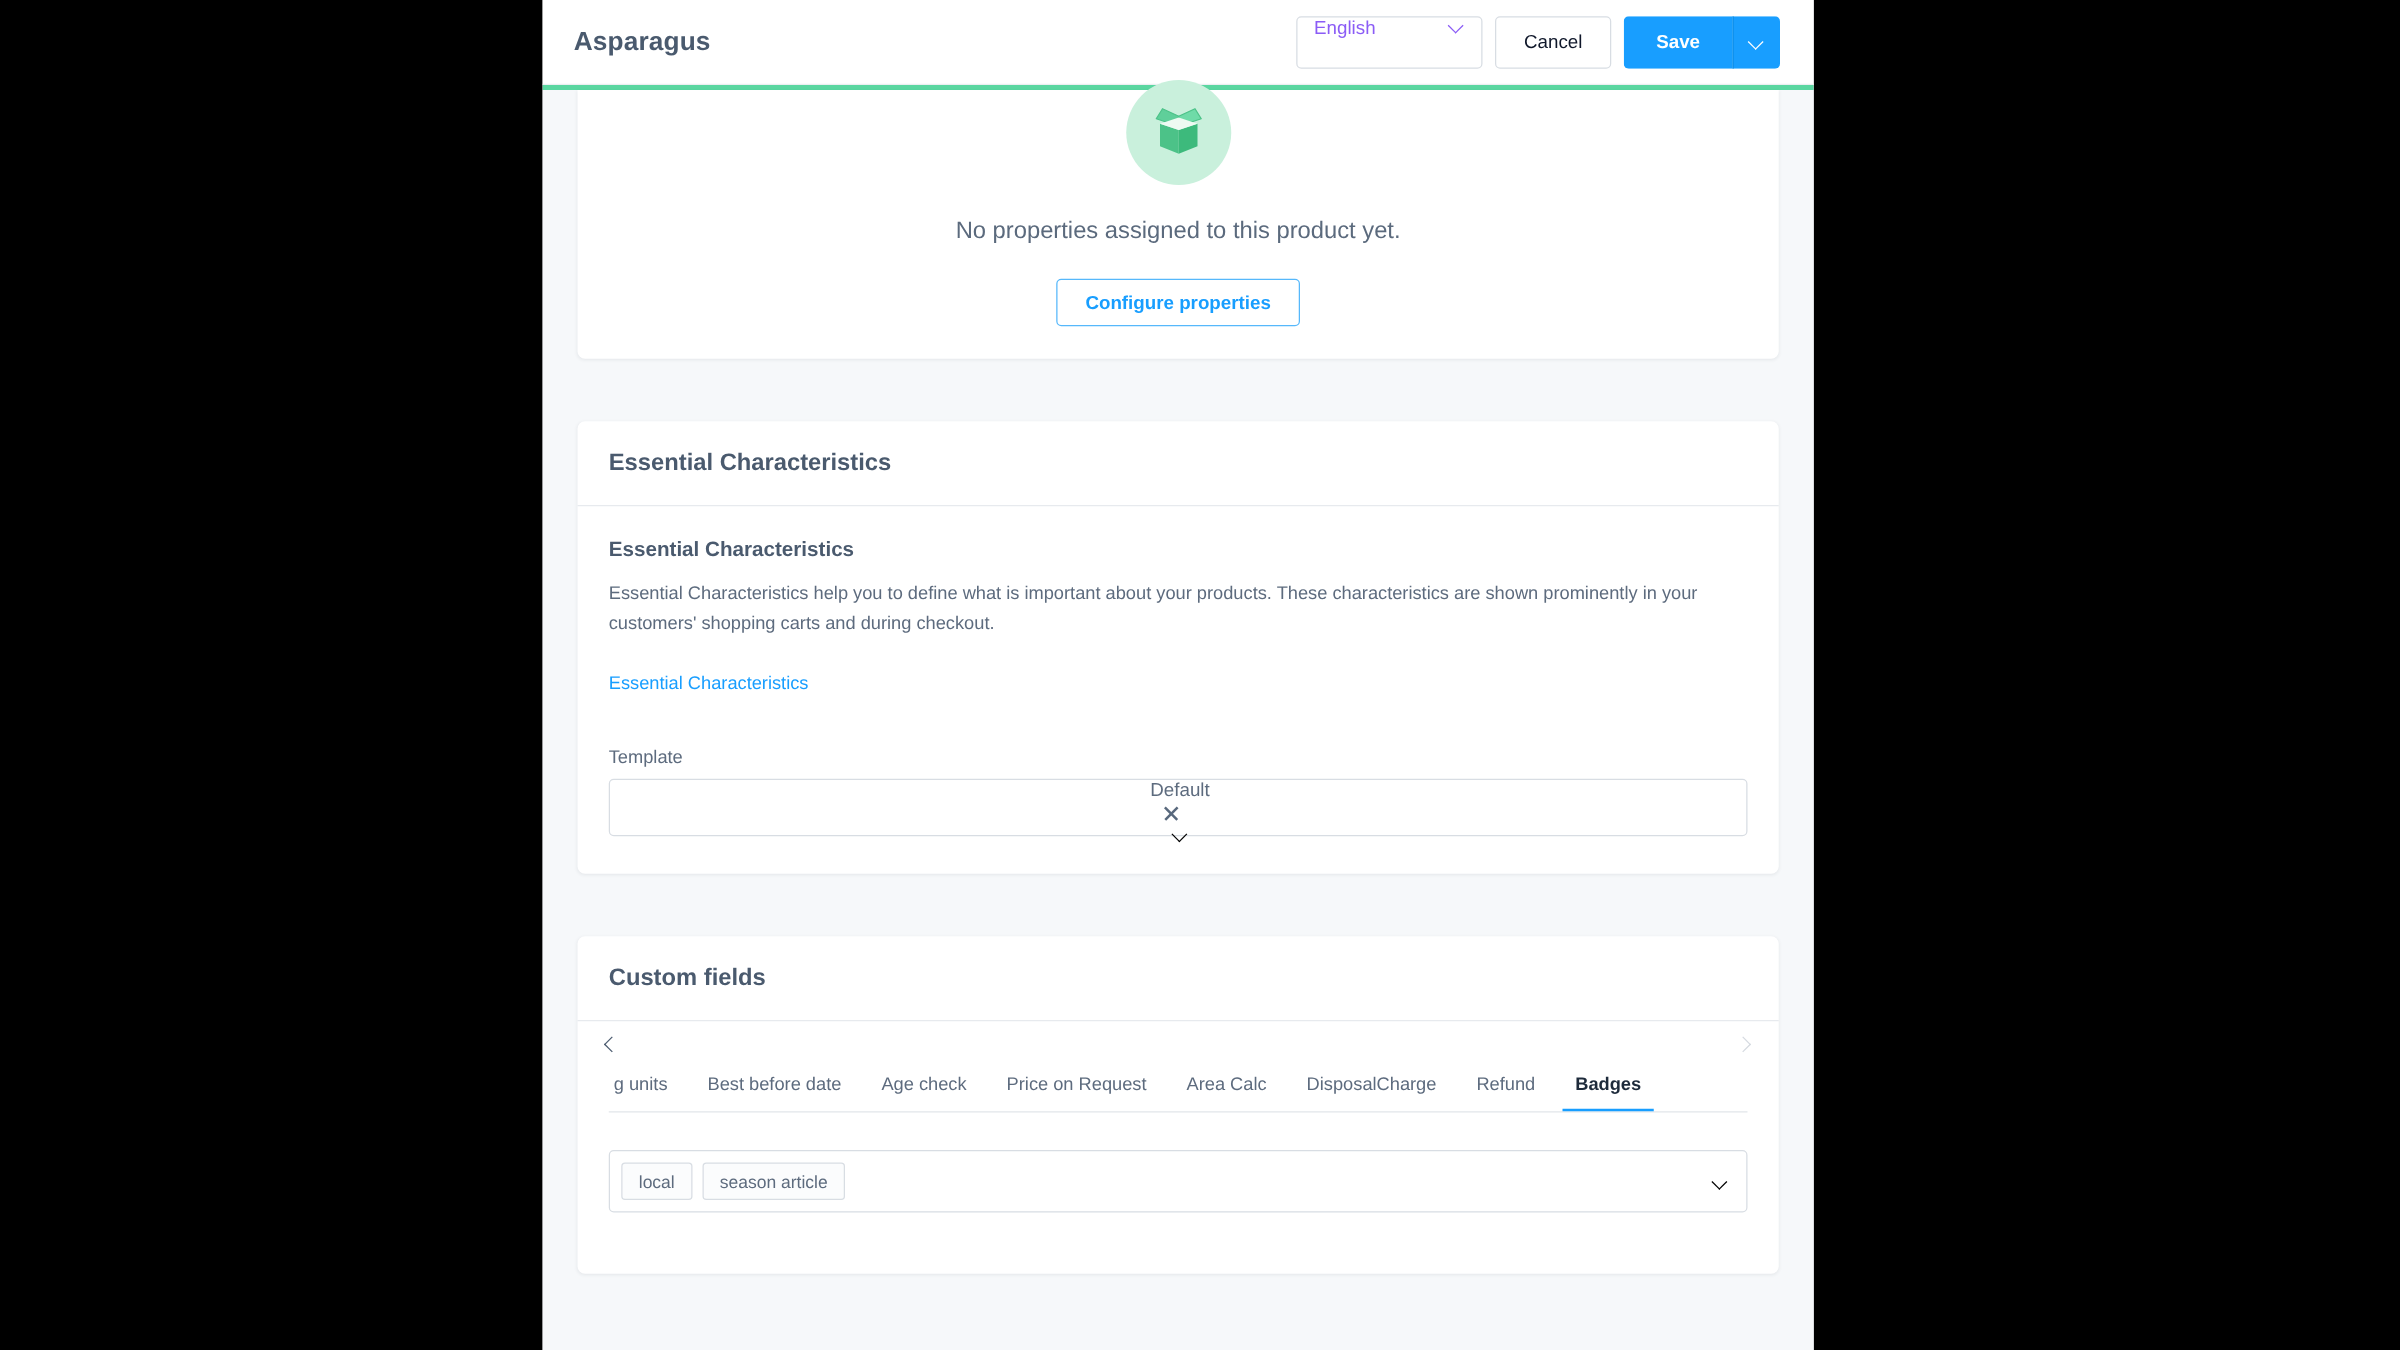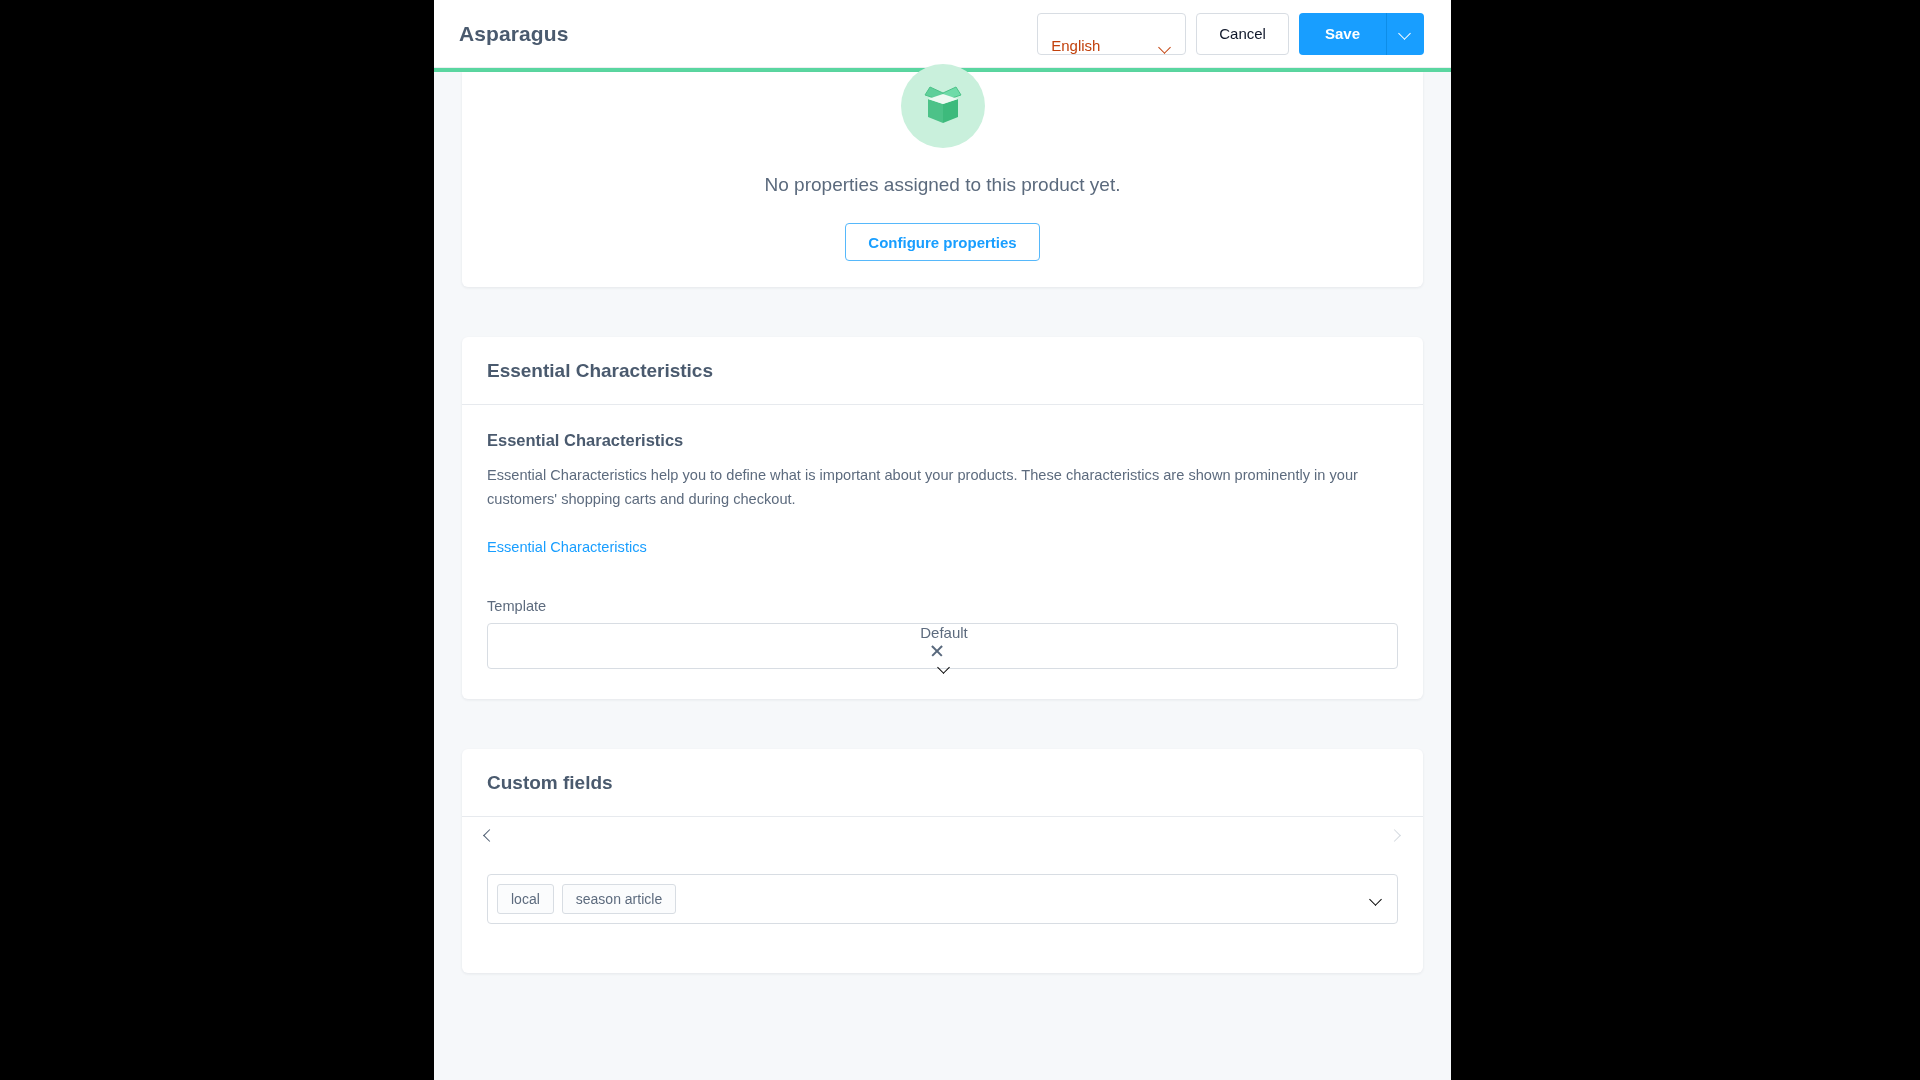--- a/index.html
+++ b/index.html
@@ -44,24 +44,24 @@
     align-items: center;
     gap: 10px;
   }
   .lang-select {
     width: 149px;
     height: 42px;
     border: 1px solid #d8dde3;
     border-radius: 4px;
     background: #ffffff;
     display: flex;
-    align-items: flex-end;
+    align-items: flex-start;
     padding: 0 13px;
     font-size: 15px;
-    color: #c2410c;
+    color: #8b5cf6;
     cursor: pointer;
   }
   .lang-select .lang-label { flex: 1 1 auto; }
   .chev {
     width: 13px; height: 13px;
     display: inline-block;
     position: relative;
     flex: 0 0 auto;
   }
   .chev::before {
@@ -403,20 +403,30 @@
       <div class="card-header">Custom fields</div>
 
       <div class="tabs-outer">
         <span class="tab-arrow tab-arrow-left">
           <span class="chev chev-left"></span>
         </span>
         <span class="tab-arrow tab-arrow-right">
           <span class="chev chev-right"></span>
         </span>
 
+        <div class="tabs-row">
+          <div class="tab">g units</div>
+          <div class="tab">Best before date</div>
+          <div class="tab">Age check</div>
+          <div class="tab">Price on Request</div>
+          <div class="tab">Area Calc</div>
+          <div class="tab">DisposalCharge</div>
+          <div class="tab">Refund</div>
+          <div class="tab active">Badges</div>
+        </div>
       </div>
 
       <div class="tags-area">
         <div class="tags-field">
           <div class="tags-list">
             <span class="tag">local</span>
             <span class="tag">season article</span>
           </div>
           <span class="chev"></span>
         </div>

